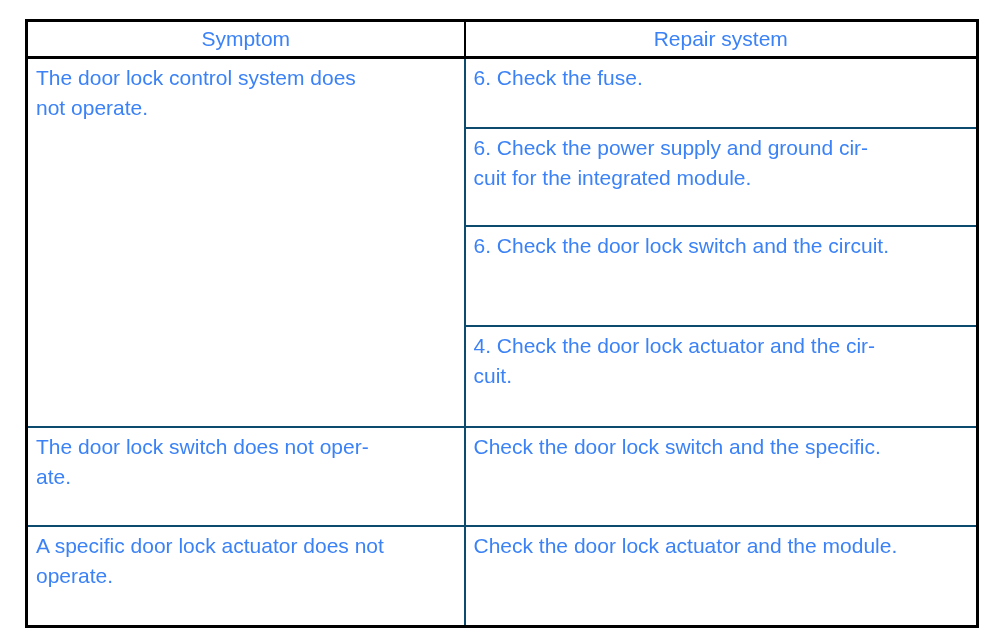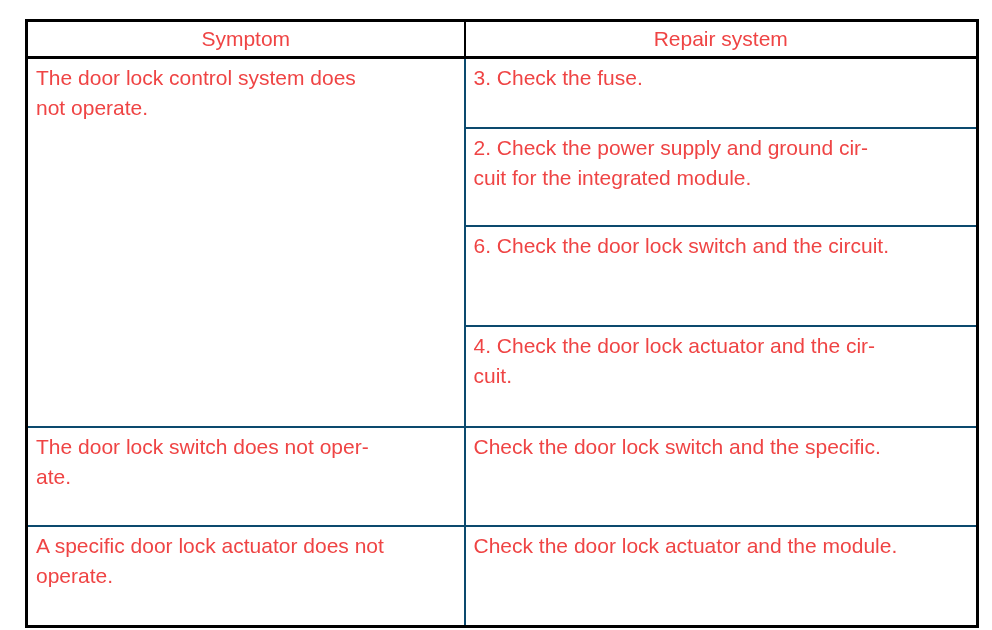--- a/index.html
+++ b/index.html
@@ -21,21 +21,21 @@
   table.manual-table {
     position: absolute;
     left: 25px;
     top: 19px;
     width: 951px;
     border-collapse: collapse;
     table-layout: fixed;
     border: 3px solid #000000;
     font-size: 21px;
     line-height: 30px;
-    color: #ef4444;
+    color: #3b82f6;
   }
   table.manual-table col.col-symptom { width: 438px; }
   table.manual-table col.col-repair  { width: 513px; }
   table.manual-table th {
     border: 2px solid #000000;
     border-bottom: 3px solid #000000;
     font-weight: normal;
     text-align: center;
     vertical-align: middle;
     height: 32px;
@@ -69,24 +69,24 @@
     <thead>
       <tr>
         <th>Symptom</th>
         <th>Repair system</th>
       </tr>
     </thead>
     <tbody>
       <tr>
         <td rowspan="4">The door lock control system does
 not operate.</td>
-        <td class="cell-sub1">3. Check the fuse.</td>
+        <td class="cell-sub1">6. Check the fuse.</td>
       </tr>
       <tr>
-        <td class="cell-sub2">2. Check the power supply and ground cir-
+        <td class="cell-sub2">6. Check the power supply and ground cir-
 cuit for the integrated module.</td>
       </tr>
       <tr>
         <td class="cell-sub3">6. Check the door lock switch and the circuit.</td>
       </tr>
       <tr>
         <td class="cell-sub4">4. Check the door lock actuator and the cir-
 cuit.</td>
       </tr>
       <tr>

